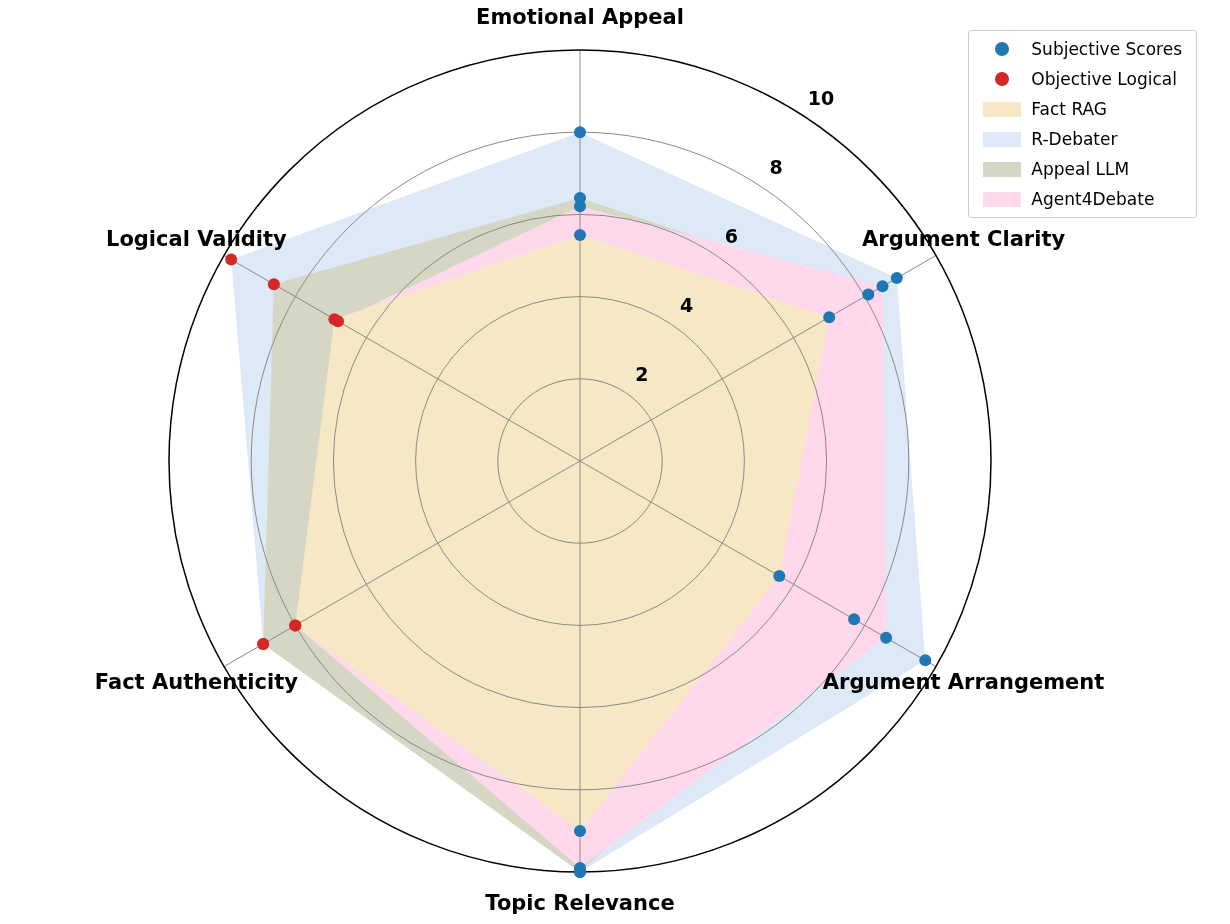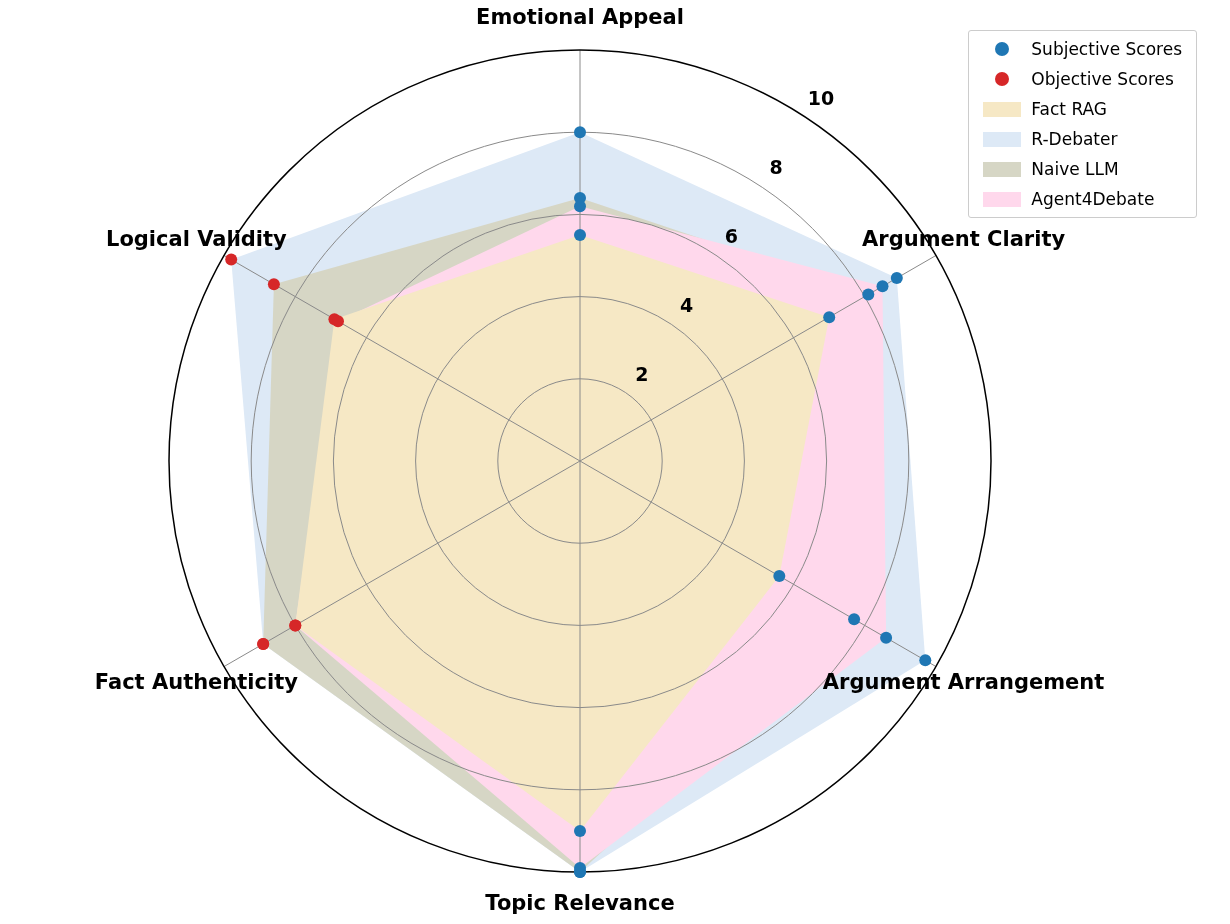--- a/index.html
+++ b/index.html
@@ -77,39 +77,39 @@
       <div class="legend-item">
         <span class="handle">
           <span class="dot" style="background: rgb(31, 119, 180);"></span>
         </span>
         <span>Subjective Scores</span>
       </div>
       <div class="legend-item">
         <span class="handle">
           <span class="dot" style="background: rgb(214, 39, 40);"></span>
         </span>
-        <span>Objective Scores</span>
+        <span>Objective Logical</span>
       </div>
       <div class="legend-item">
         <span class="handle">
           <span class="patch" style="background: rgb(246, 232, 197);"></span>
         </span>
         <span>Fact RAG</span>
       </div>
       <div class="legend-item">
         <span class="handle">
           <span class="patch" style="background: rgb(221, 233, 246);"></span>
         </span>
         <span>R-Debater</span>
       </div>
       <div class="legend-item">
         <span class="handle">
           <span class="patch" style="background: rgb(214, 214, 197);"></span>
         </span>
-        <span>Naive LLM</span>
+        <span>Appeal LLM</span>
       </div>
       <div class="legend-item">
         <span class="handle">
           <span class="patch" style="background: rgb(255, 216, 236);"></span>
         </span>
         <span>Agent4Debate</span>
       </div>
     </div>
 </div>
 

